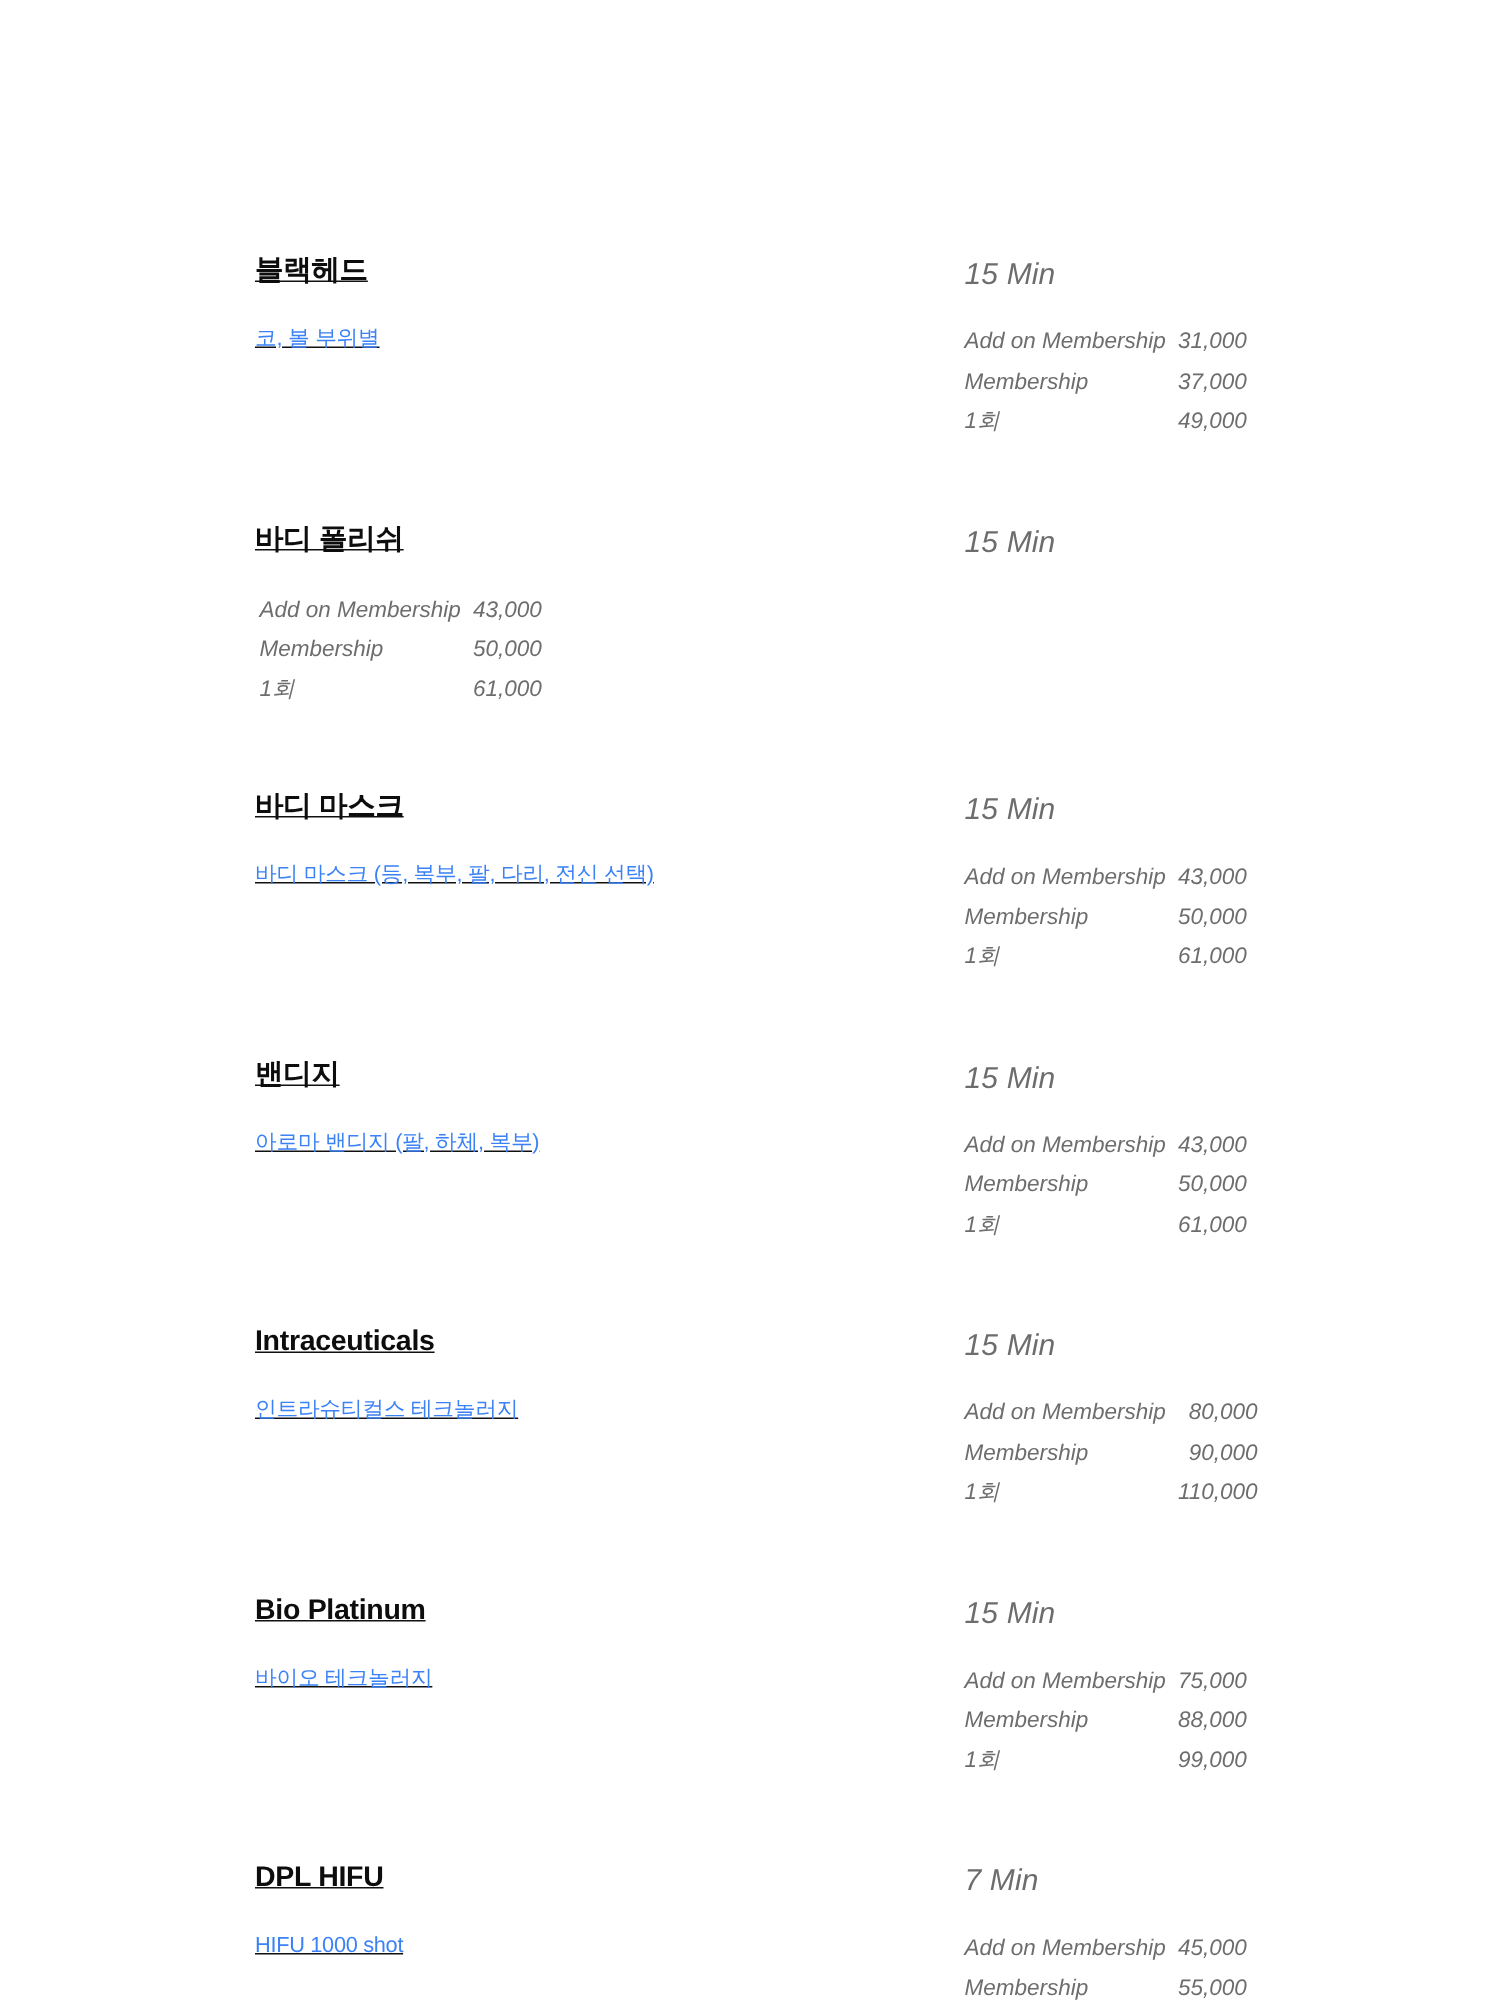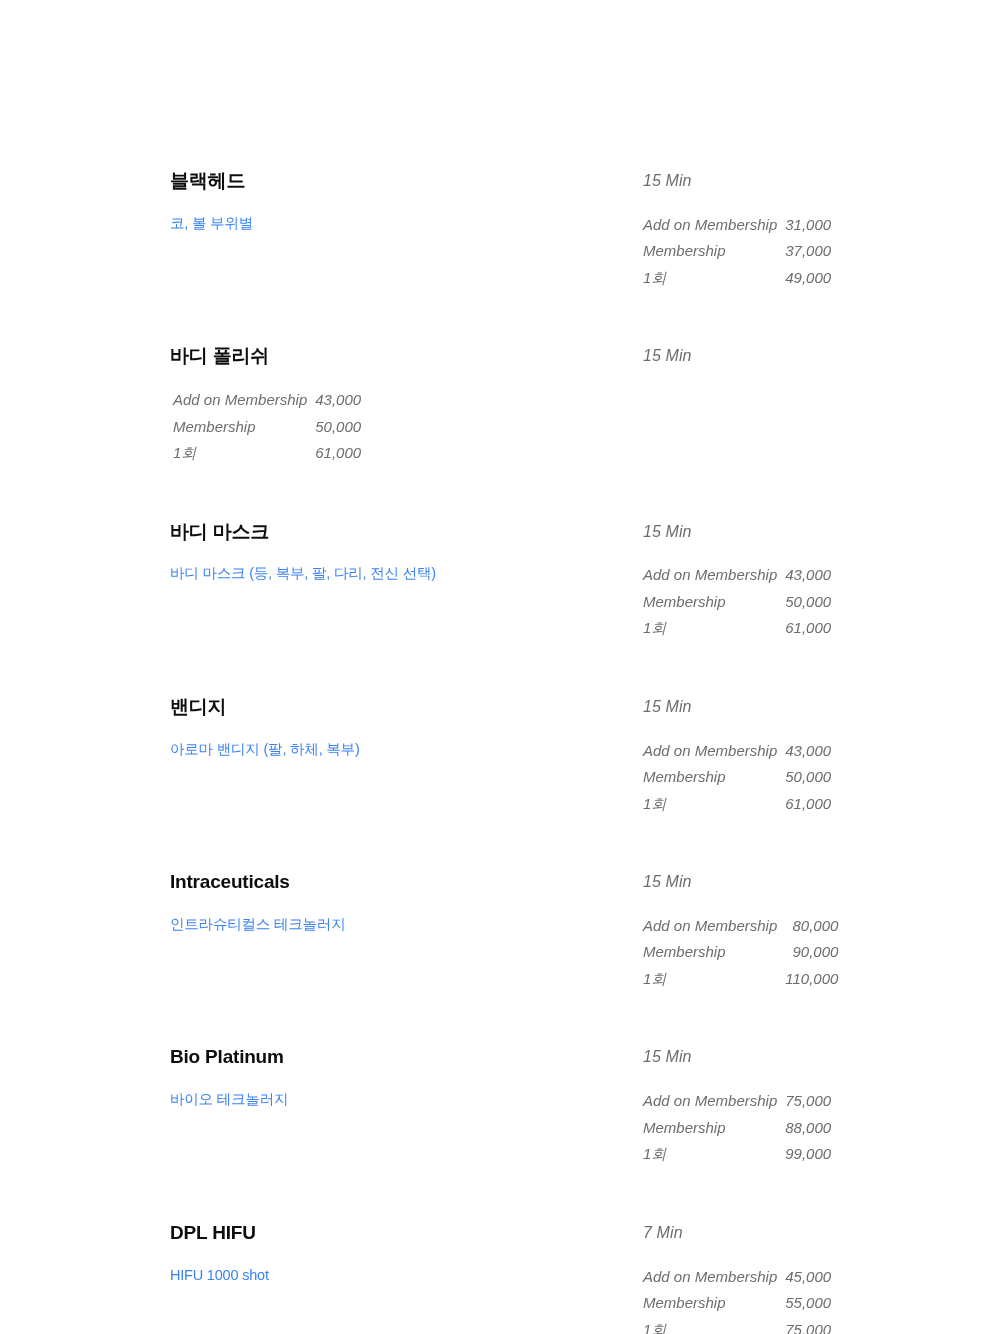--- a/index.html
+++ b/index.html
@@ -30,20 +30,21 @@
   }
 
   .item-row {
     display: flex;
     align-items: flex-start;
   }
 
   .left-col {
     width: 470px;
     flex: 0 0 470px;
+    text-decoration: underline;
   }
 
   .right-col {
     flex: 1 1 auto;
     padding-left: 3px;
   }
 
   .item-title {
     font-size: 19px;
     font-weight: bold;
@@ -56,21 +57,21 @@
   .item-desc {
     font-size: 14.5px;
     font-weight: normal;
     color: #3b82f6;
     line-height: 1.35;
     letter-spacing: -0.2px;
     margin: 0;
   }
 
   .item-duration {
-    font-size: 16px;
+    font-size: 20px;
     font-style: italic;
     color: #6d6d6d;
     line-height: 1.2;
     margin: 1px 0 22px 0;
     letter-spacing: 0.1px;
   }
 
   .price-table {
     width: 188px;
     border-collapse: collapse;

